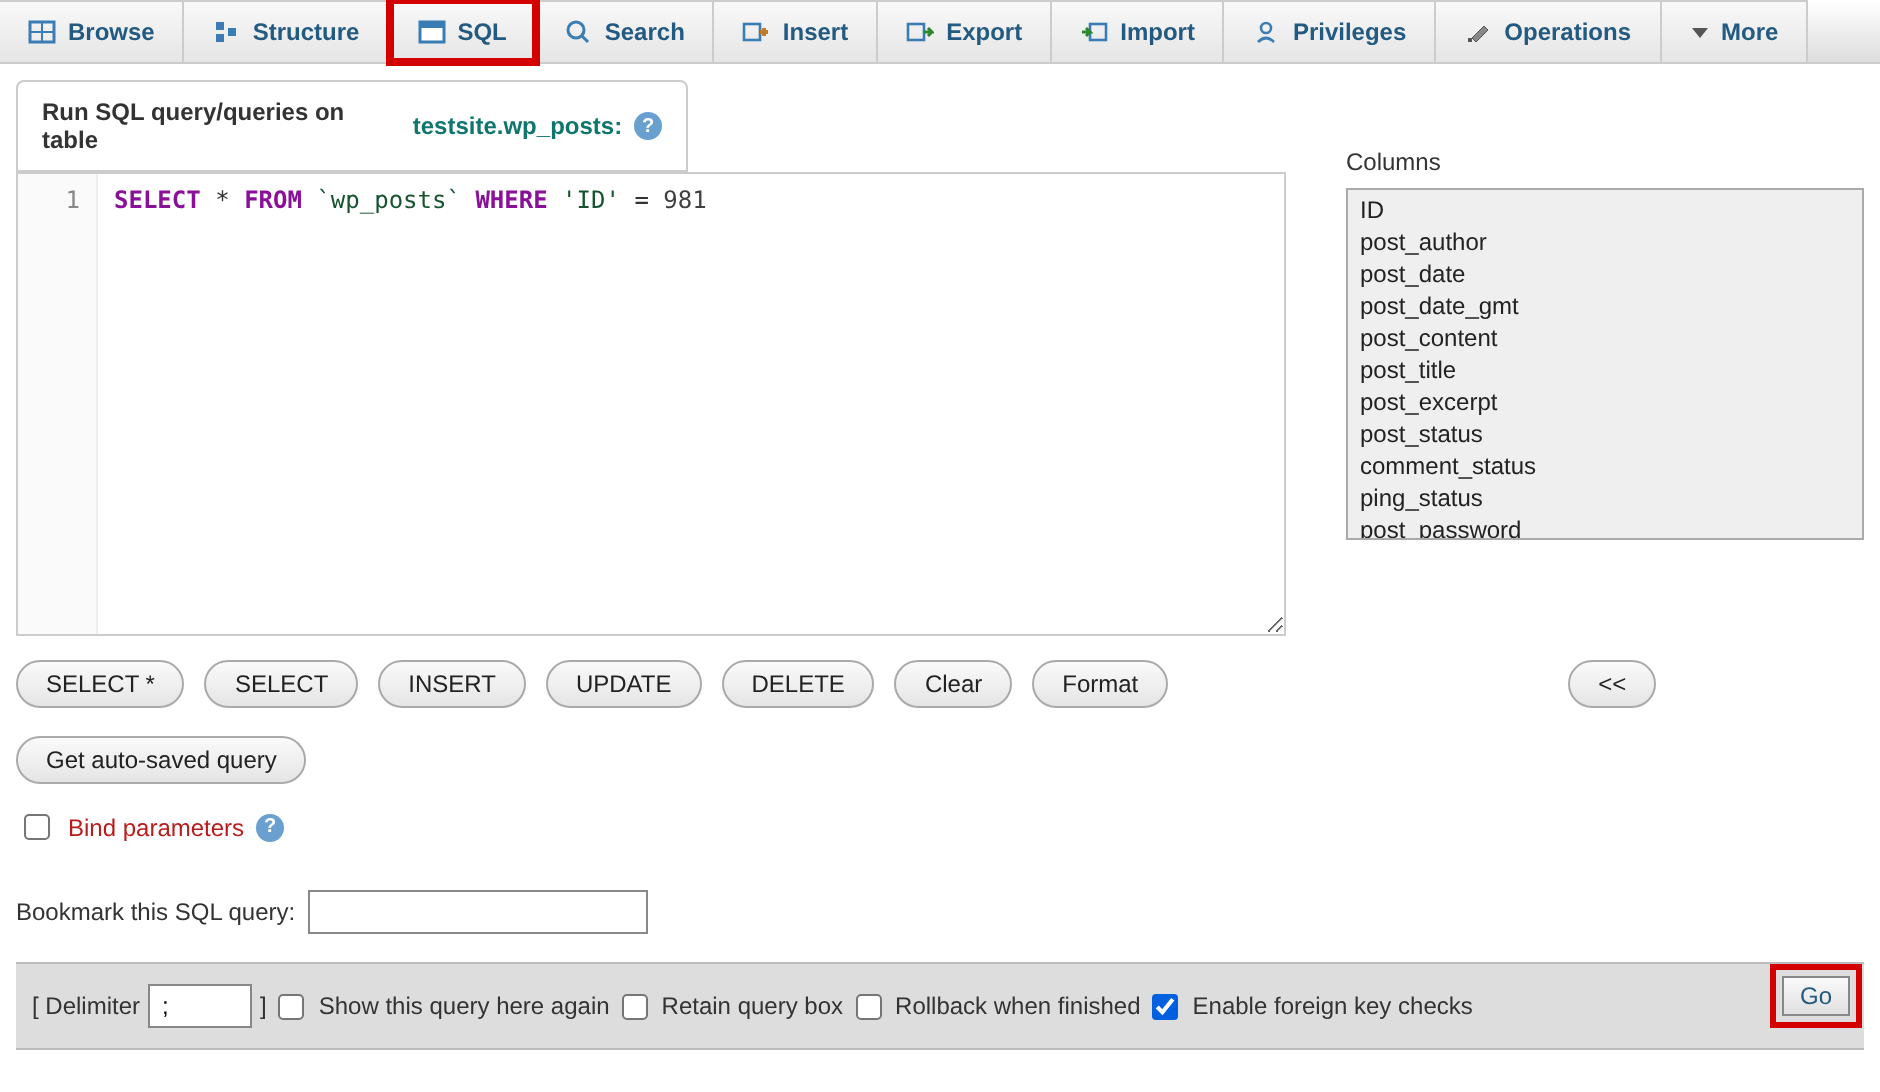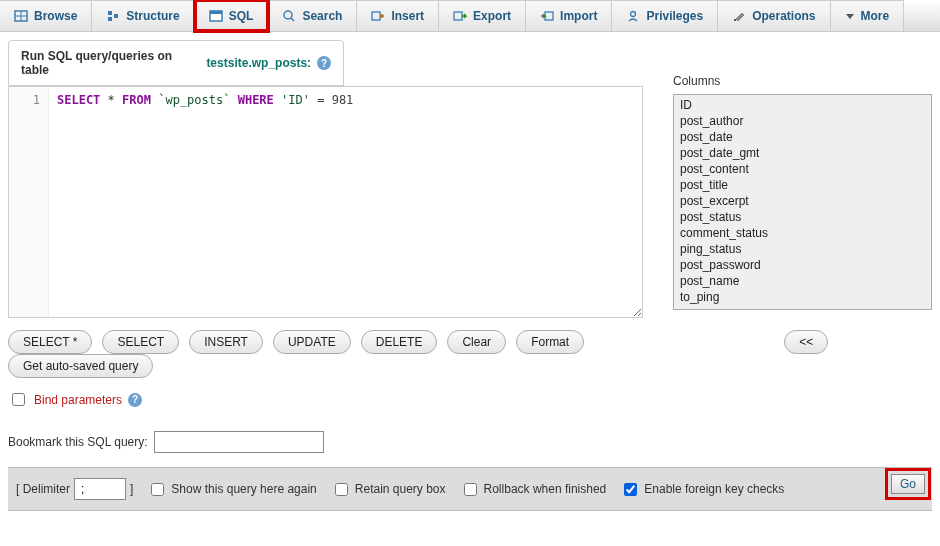--- a/index.html
+++ b/index.html
@@ -96,21 +96,21 @@
   .num { color: #404040; }
   
   .columns-panel {
     flex: 1;
     margin-top: -12px;
   }
   .columns-title { font-weight: normal; margin-bottom: 6px; }
   .columns-box {
     border: 1px solid #aaa;
     background: #efefef;
-    height: 216px;
+    height: 176px;
     overflow-y: scroll;
     padding: 2px 4px;
   }
   .columns-box .col-item {
     padding: 1px 2px;
     cursor: pointer;
     color: #222;
   }
   
   .btn-row {
@@ -144,21 +144,21 @@
   .bookmark-input { width: 170px; }
   
   .footer {
     background: #ddd;
     border-top: 1px solid #bbb;
     border-bottom: 1px solid #bbb;
     margin-top: 14px;
     padding: 10px 8px;
     display: flex;
     align-items: center;
-    gap: 14px;
+    gap: 2px;
     position: relative;
   }
   .footer .delimiter-wrap { display: flex; align-items: center; gap: 4px; }
   .footer .delimiter-input { width: 52px; }
   .footer label { display: flex; align-items: center; gap: 4px; }
   .go-btn {
     border: 1px solid #888;
     background: linear-gradient(#fafafa,#e0e0e0);
     padding: 2px 8px;
     cursor: pointer;
@@ -325,21 +325,21 @@
       <button class="btn">UPDATE</button>
       <button class="btn">DELETE</button>
       <button class="btn">Clear</button>
       <button class="btn">Format</button>
     </div>
     <div class="btn-row">
       <button class="btn">&lt;&lt;</button>
     </div>
   </div>
 
-  <div class="row" style="">
+  <div class="row" style="margin-top:14px">
     <button class="btn">Get auto-saved query</button>
   </div>
 
   <div class="row">
     <input type="checkbox" style="">
     <span class="btn-link">Bind parameters</span>
     <span class="help-icon">?</span>
   </div>
 
   <div class="row" style="margin-top:22px">

